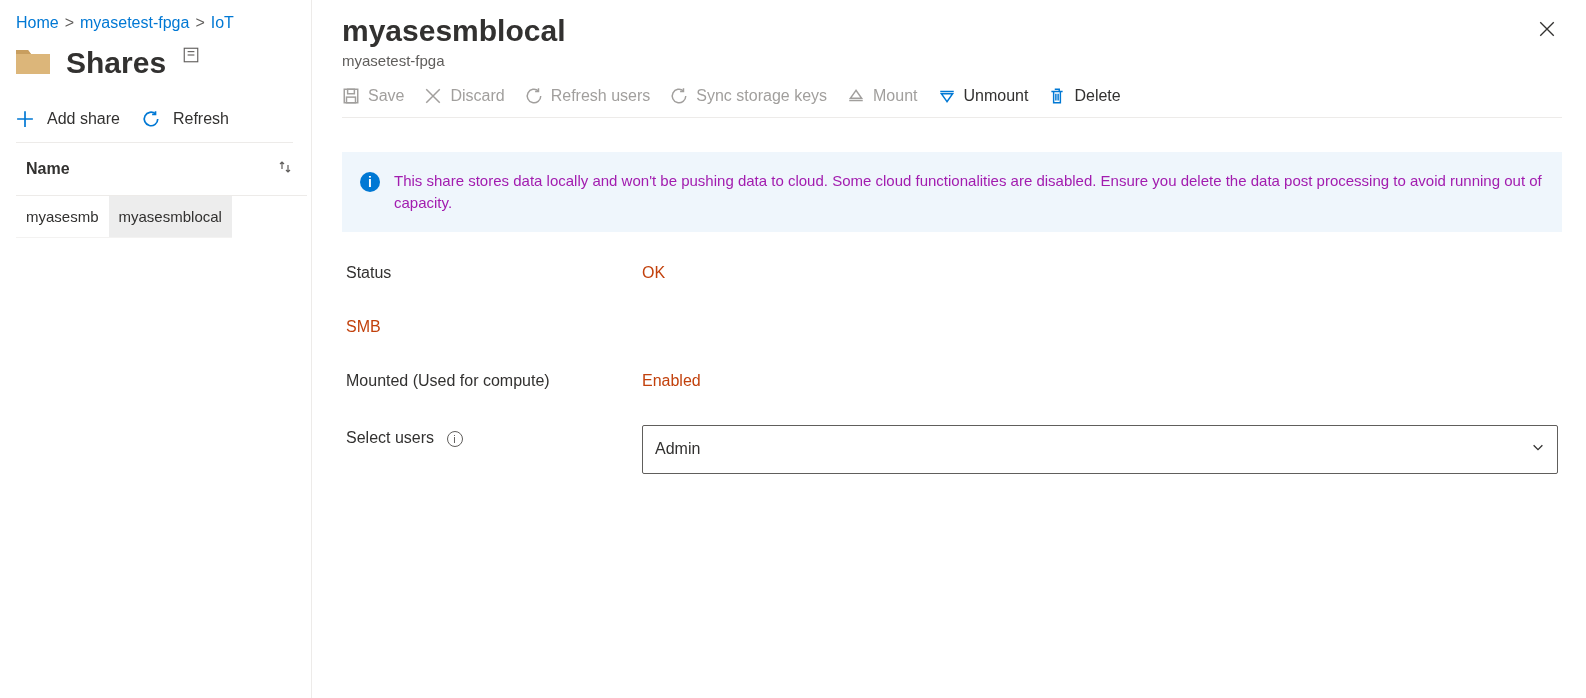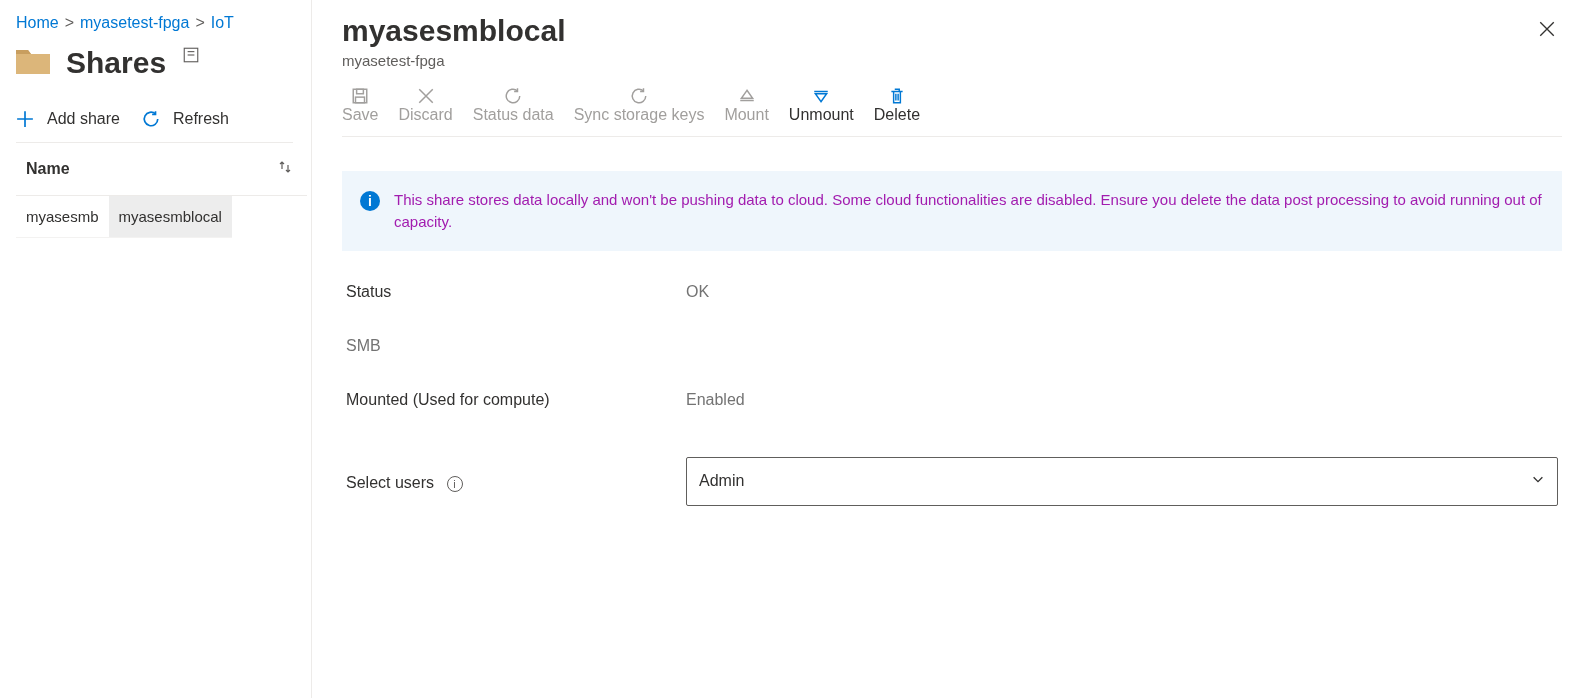--- a/index.html
+++ b/index.html
@@ -116,25 +116,24 @@
     display:flex;
     gap: 20px;
     align-items:center;
     border-bottom:1px solid #edebe9;
     padding-bottom:12px;
     margin-bottom:34px;
   }
   .cmd {
     display:inline-flex;
     align-items:center;
-    gap:1px;
+    gap:8px;
     font-size:16px;
     color:#323130;
     cursor:pointer;
-    flex-direction:column;
   }
   .cmd.disabled { color:#a19f9d; cursor:default;}
   .cmd.disabled svg { color:#a19f9d;}
   .cmd svg { color:#0078d4; }
   .info-banner {
     background:#eff6fc;
     padding:18px 18px;
     display:flex;
     gap:14px;
     align-items:flex-start;
@@ -147,28 +146,27 @@
     color:#fff;
     display:flex;align-items:center;justify-content:center;
     font-weight:bold;
     font-size:14px;
     flex-shrink:0;
     margin-top:2px;
   }
   .info-banner .msg{ font-size:15px; color:#a21caf; line-height:1.45;}
   .kv-row {
     display:flex;
-    align-items:center;
+    align-items:flex-start;
     padding: 0 4px;
     margin-bottom: 32px;
     font-size:16px;
-    gap:44px;
   }
   .kv-row .label { width: 296px; color:#323130; padding-top:4px;}
-  .kv-row .value { color:#737373; padding-top:4px;}
+  .kv-row .value { color:#c2410c; padding-top:4px;}
   .highlight-box {
     border:4px solid #d83b01;
     padding: 12px 4px 8px 4px;
     margin: -8px -4px 24px -8px;
   }
   .readonly-input {
     flex:1;
     display:flex;
     align-items:center;
     justify-content:space-between;
@@ -286,21 +284,21 @@
       <svg width="18" height="18" viewBox="0 0 16 16" stroke="currentColor" stroke-width="1.3">
           <path d="M2 2 L14 14 M14 2 L2 14"></path>
         </svg>
       <span>Discard</span>
     </span>
     <span class="cmd disabled">
       <svg width="18" height="18" viewBox="0 0 16 16" fill="none" stroke="currentColor" stroke-width="1.3">
           <path d="M14 8 A6 6 0 1 1 12 3.5"></path>
           <path d="M12 1 v3 h-3"></path>
         </svg>
-      <span>Status data</span>
+      <span>Refresh users</span>
     </span>
     <span class="cmd disabled">
       <svg width="18" height="18" viewBox="0 0 16 16" fill="none" stroke="currentColor" stroke-width="1.3">
           <path d="M14 8 A6 6 0 1 1 12 3.5"></path>
           <path d="M12 1 v3 h-3"></path>
         </svg>
       <span>Sync storage keys</span>
     </span>
     <span class="cmd disabled">
       <svg width="18" height="18" viewBox="0 0 16 16" fill="none" stroke="currentColor" stroke-width="1.3">
@@ -335,21 +333,21 @@
   <div class="kv-row">
     <div class="value">SMB</div>
   </div>
 
   <div class="kv-row">
     <div class="label">Mounted (Used for compute)</div>
     <div class="value">Enabled</div>
   </div>
 
 
-  <div class="kv-row" style="margin-top:16px">
+  <div class="kv-row" style="margin-top:3px">
     <div class="label">
       <span>Select users</span>
       <span class="info-circle">i</span>
     </div>
     <div class="select-box">
       <span>Admin</span>
       <span>
         <svg width="14" height="14" viewBox="0 0 16 16" fill="none" stroke="#323130" stroke-width="1.5">
             <path d="M3 6 l5 5 l5 -5"></path>
           </svg>

